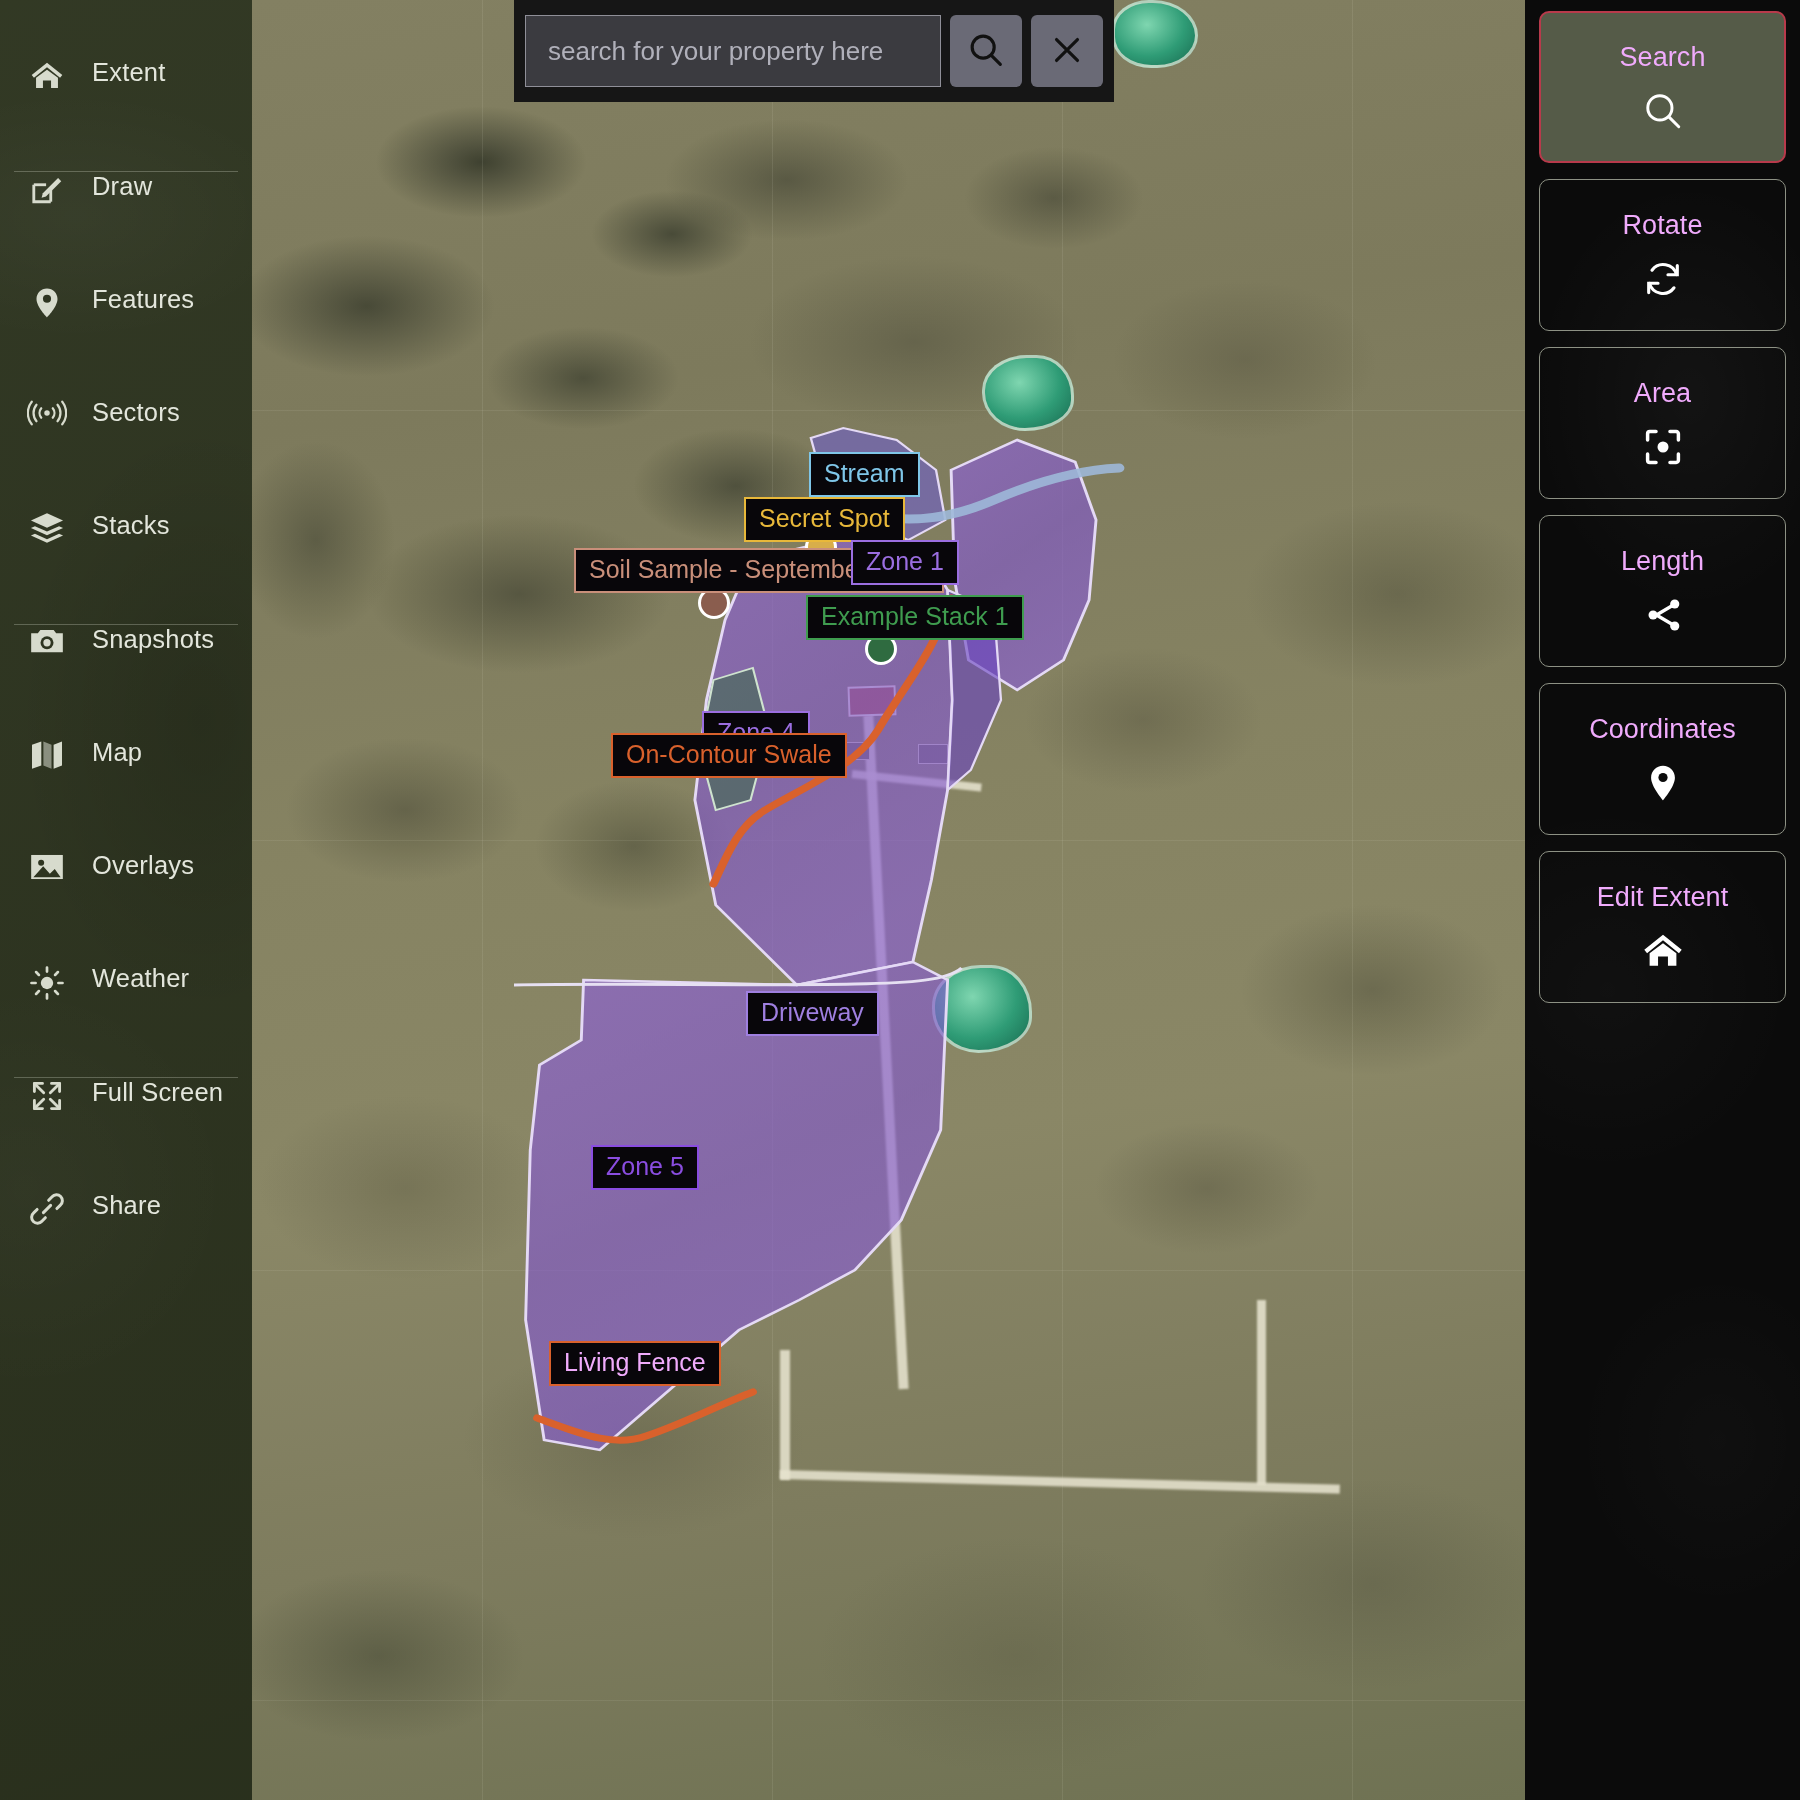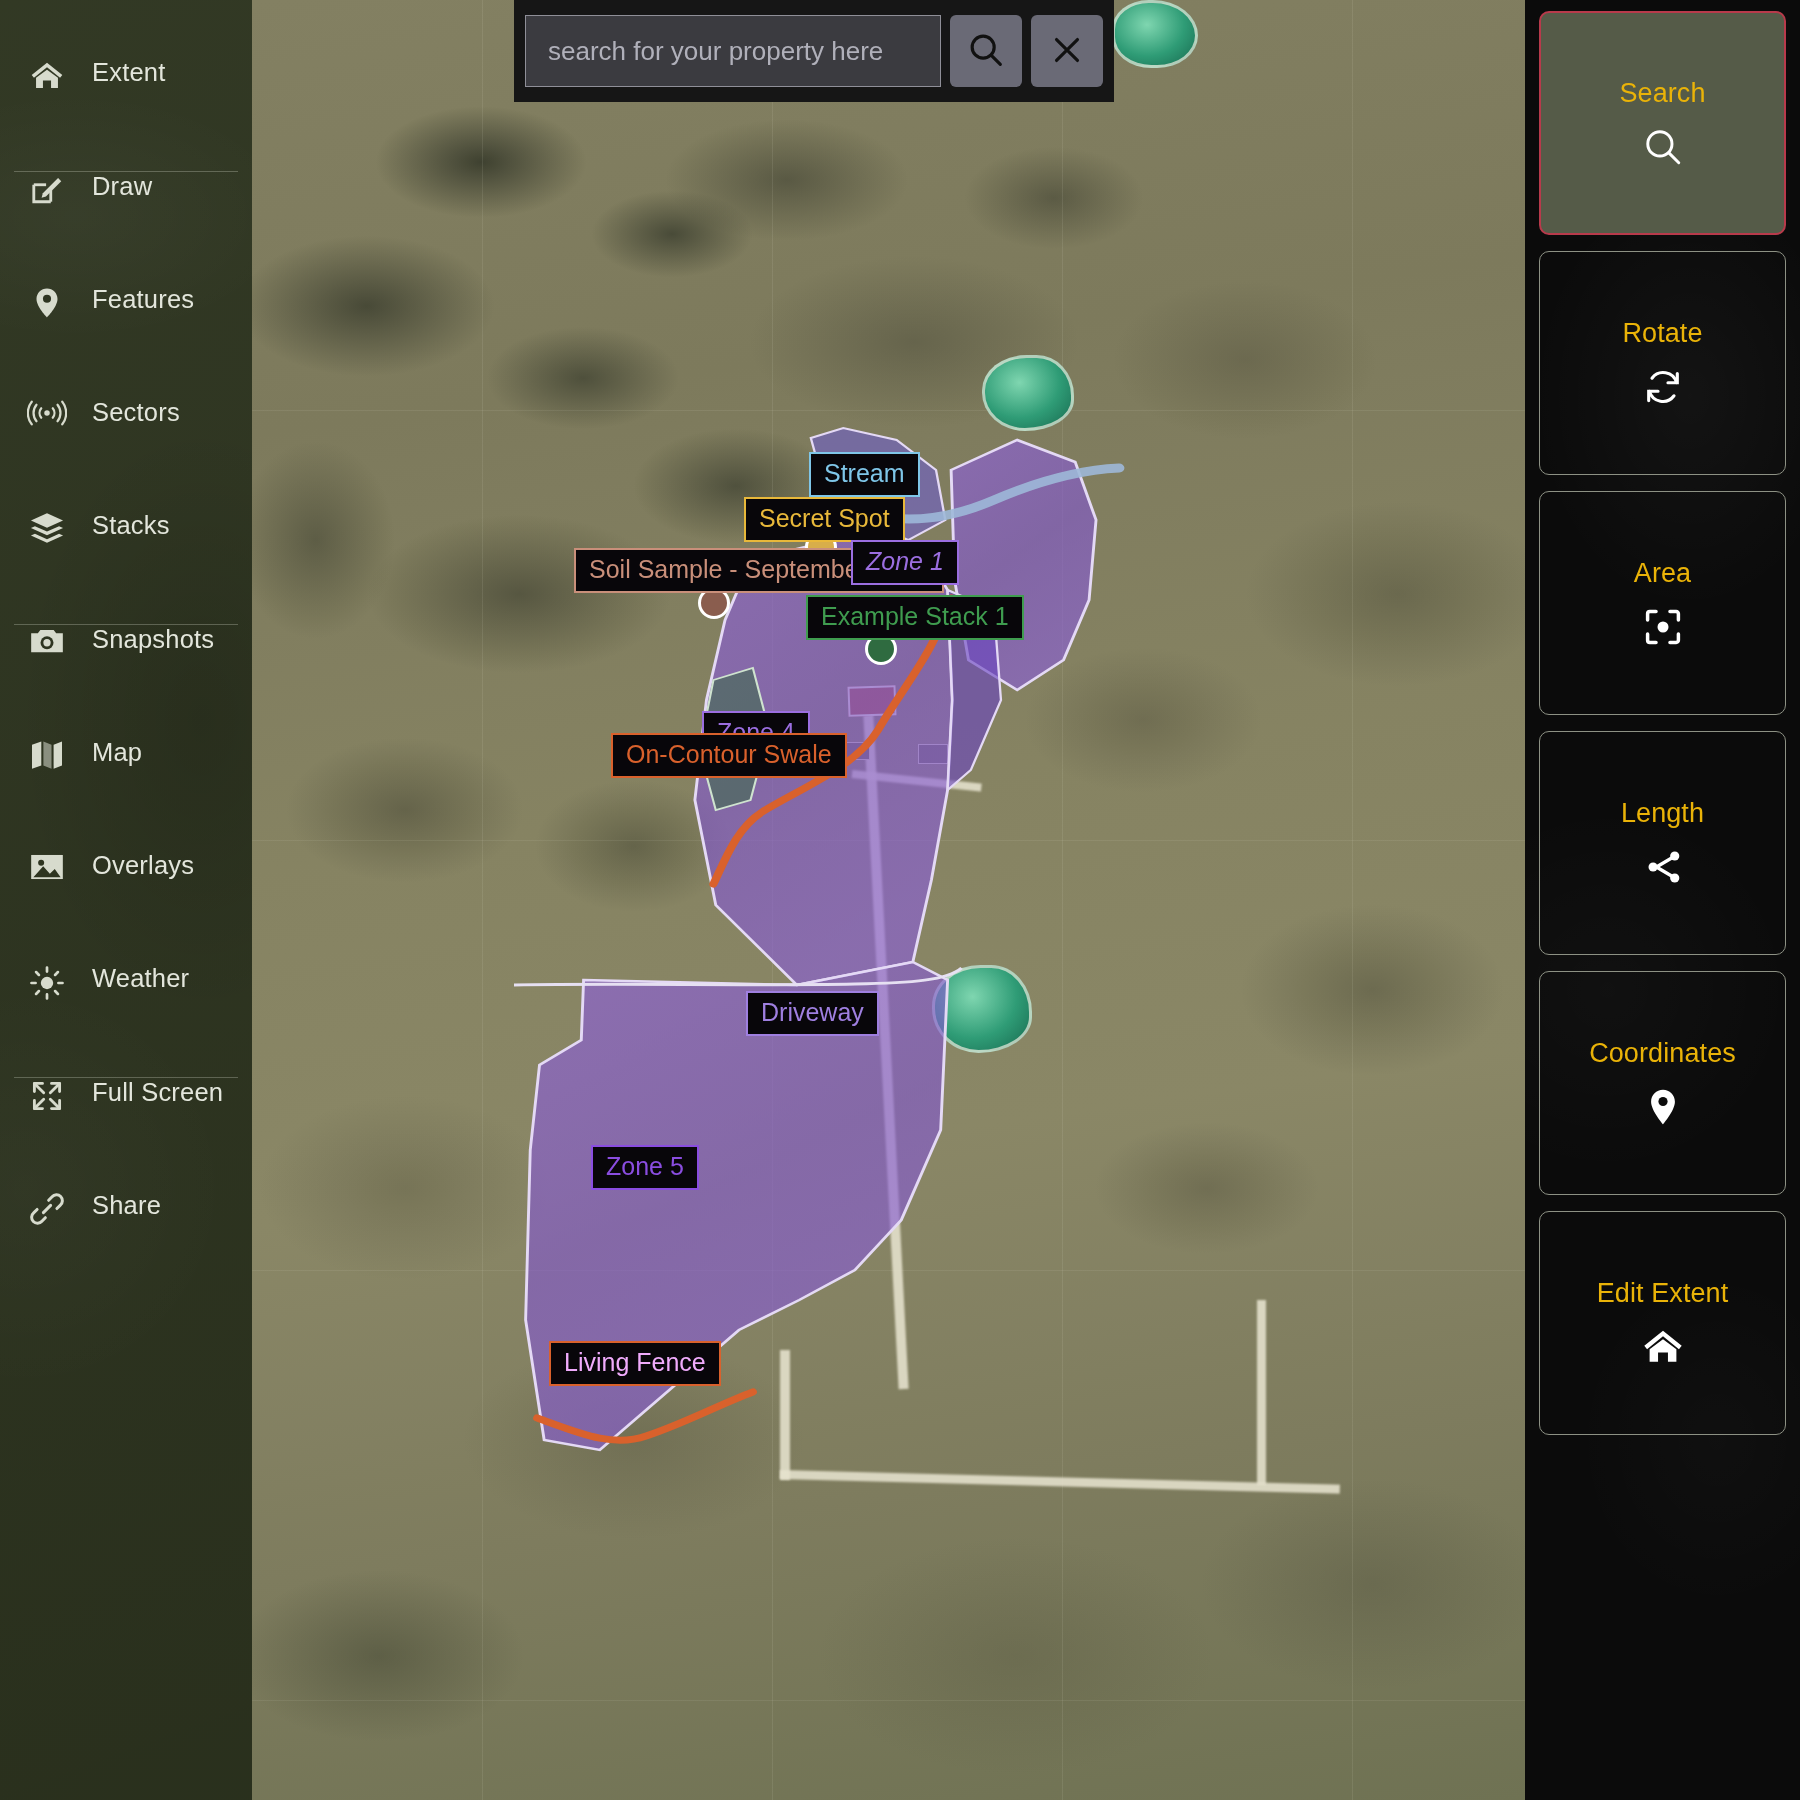--- a/index.html
+++ b/index.html
@@ -217,25 +217,25 @@
     content: "";
     position: absolute; inset: 0;
     background:
       radial-gradient(ellipse 220px 300px at 60% 22%, rgba(255,255,255,0.035), transparent 72%),
       radial-gradient(ellipse 260px 260px at 30% 55%, rgba(255,255,255,0.022), transparent 72%),
       radial-gradient(ellipse 200px 240px at 70% 80%, rgba(255,255,255,0.018), transparent 72%);
     pointer-events: none;
   }
   .tool-btn {
     position: relative;
-    height: 224px;
+    height: 152px;
     border: 1px solid #8d9184;
     border-radius: 10px;
     background: transparent;
-    color: #eab308;
+    color: #f0abfc;
     display: flex;
     flex-direction: column;
     align-items: center;
     justify-content: center;
     gap: 16px;
     cursor: pointer;
     z-index: 2;
   }
   .tool-btn.active {
     background: #555b48;
@@ -441,21 +441,21 @@
     <div class="map-marker" style="left:553px; top:531px; background:#d8ae4a;"></div>
     <div class="map-marker" style="left:446px; top:587px; background:#8a5d4e;"></div>
     <div class="map-marker" style="left:613px; top:633px; background:#2f6b40;"></div>
 
     <div class="map-label" style="left:557px; top:452px; border-color:#7fc6e8; color:#7fc6e8;">Stream</div>
 
     <div class="map-label" style="left:492px; top:497px; border-color:#e8b83a; color:#e8b83a;">Secret Spot</div>
 
     <div class="map-label" style="left:322px; top:548px; border-color:#c98f7a; color:#c98f7a;">Soil Sample - September 2023</div>
 
-    <div class="map-label" style="left:599px; top:540px; border-color:#9b6ee0; color:#9b6ee0;font-style:italic;">Zone 1</div>
+    <div class="map-label" style="left:599px; top:540px; border-color:#9b6ee0; color:#9b6ee0;">Zone 1</div>
 
     <div class="map-label" style="left:554px; top:595px; border-color:#3f9c4f; color:#3f9c4f;">Example Stack 1</div>
 
     <div class="map-label" style="left:450px; top:711px; border-color:#9b6ee0; color:#9b6ee0; z-index:11;">Zone 4</div>
 
     <div class="map-label" style="left:359px; top:733px; border-color:#d9612c; color:#d9612c; z-index:13;">On-Contour Swale</div>
 
     <div class="map-label" style="left:494px; top:991px; border-color:#9f7fe0; color:#9f7fe0;">Driveway</div>
 
     <div class="map-label" style="left:339px; top:1145px; border-color:#8a4de0; color:#8a4de0;">Zone 5</div>

